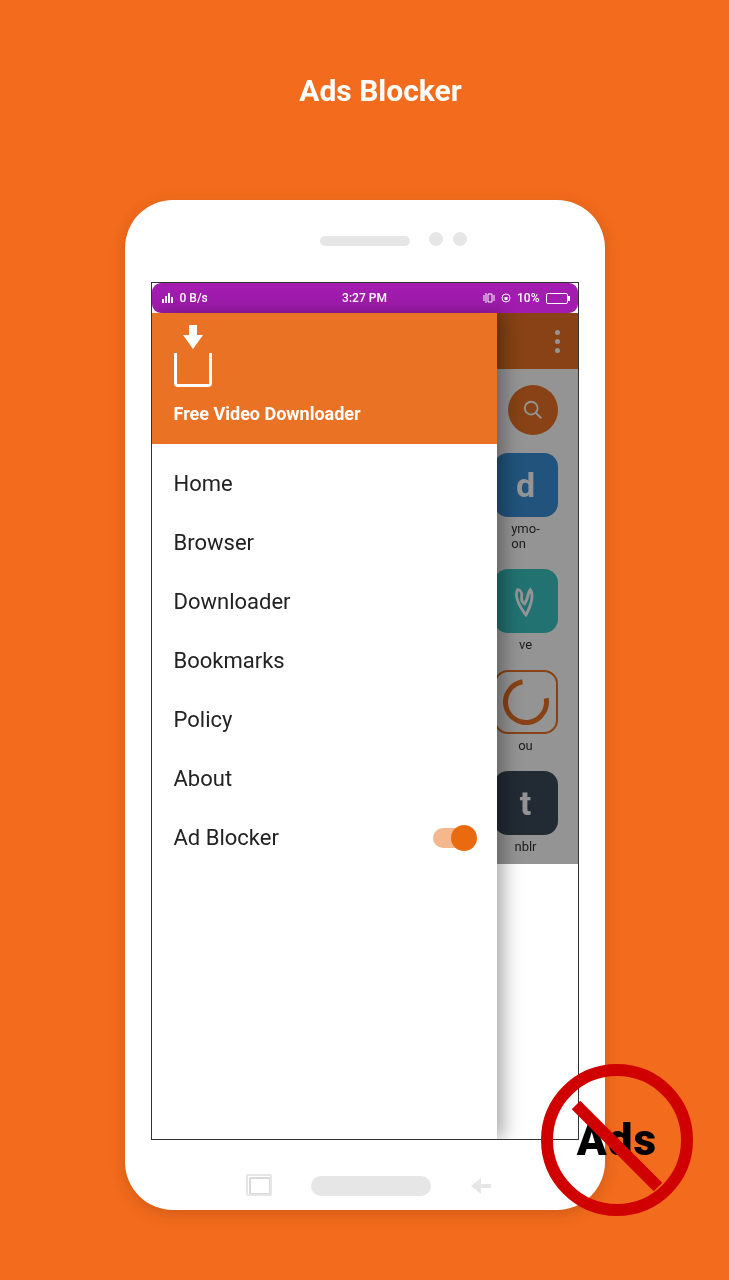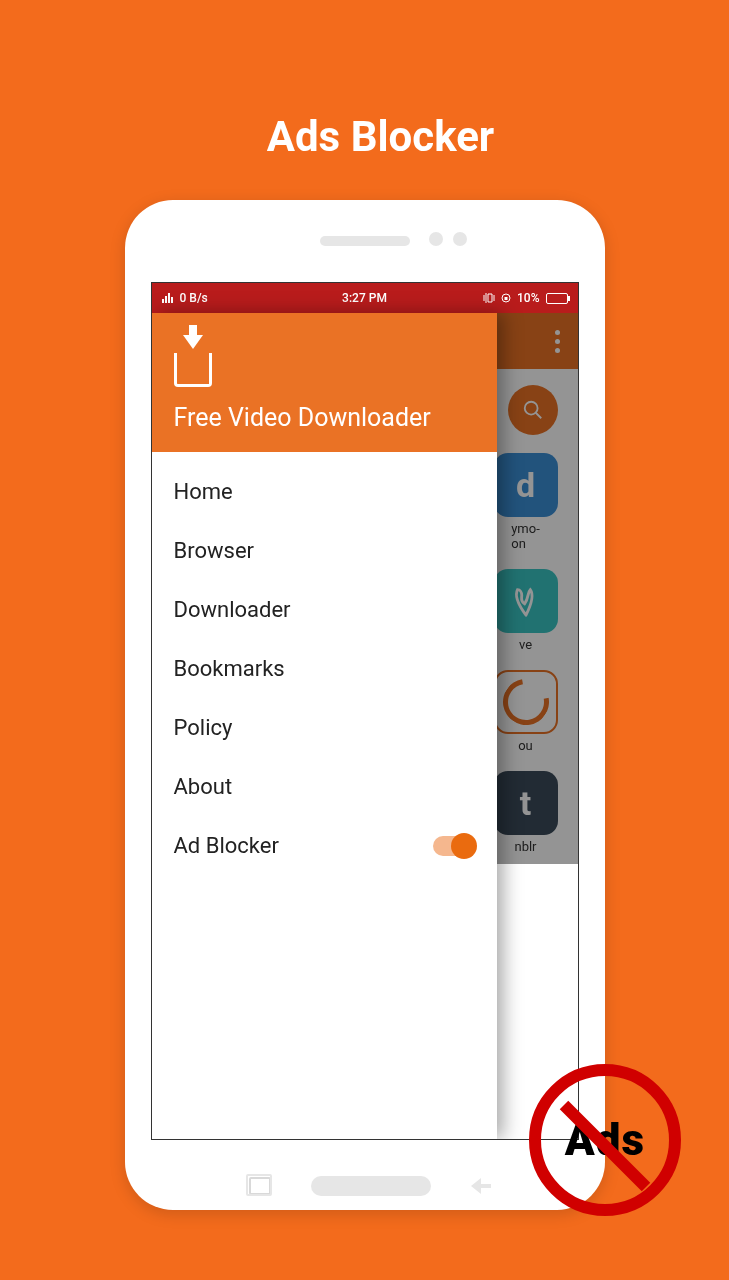--- a/index.html
+++ b/index.html
@@ -1,18 +1,18 @@
 <!DOCTYPE html>
 <html><head>
 <meta charset="utf-8">
 <style>
   * { margin: 0; padding: 0; box-sizing: border-box; font-family: -apple-system, BlinkMacSystemFont, "Segoe UI", Roboto, Arial, sans-serif; }
   body { width: 729px; height: 1280px; background: #f36b1c; position: relative; overflow: hidden; }
   
-  .promo-title { text-align: center; color: #fff; font-size: 42px; font-weight: 700; padding-top: 112px; margin-left: 32px; }
+  .promo-title { text-align: center; color: #fff; font-size: 30px; font-weight: 700; padding-top: 73px; margin-left: 32px; }
 
   
   .phone {
     position: absolute;
     left: 50%; transform: translateX(-50%);
     top: 200px;
     width: 480px; height: 1010px;
     background: #fff;
     border-radius: 48px;
     box-shadow: 0 4px 16px rgba(0,0,0,.15);
@@ -29,23 +29,23 @@
 
   .screen {
     position: absolute; top: 82px; left: 26px; right: 26px; bottom: 70px;
     border: 1px solid #333;
     background: #fff;
     overflow: hidden;
   }
 
   
   .statusbar {
-    height: 30px; background: #b91c1c; color: #fff;
+    height: 30px; background: #a21caf; color: #fff;
     display: flex; align-items: center; justify-content: space-between;
-    padding: 0 10px; font-size: 12px; font-weight: 500;
+    padding: 0 10px; font-size: 12px; font-weight: 500; border-radius: 9px;
   }
   .sb-left, .sb-right { display: flex; align-items: center; gap: 6px; }
   .sb-center { position: absolute; left: 50%; transform: translateX(-50%); }
   .battery { width: 22px; height: 11px; border: 1px solid #fff; border-radius: 2px; position: relative; }
   .battery::after { content:""; position:absolute; right:-3px; top:2px; width:2px; height:5px; background:#fff; }
   .battery-fill { height:100%; width:35%; background:#4caf50; }
 
   
   .app-bg {
     position: absolute; inset: 30px 0 0 0;
@@ -79,21 +79,21 @@
     background: #ea7225; color:#fff; padding: 26px 22px 20px;
   }
   .logo-wrap { display:flex; flex-direction:column; gap:16px; }
   .logo { width:38px; height:48px; position:relative; display:inline-block; }
   .logo-tab { position:absolute; left:0; right:0; bottom:0; height:34px; border:3px solid #fff; border-top:none; border-radius:0 0 4px 4px; }
   .logo-arrow {
     position:absolute; top:-4px; left:50%; transform:translateX(-50%);
     width:0; height:0; border-left:10px solid transparent; border-right:10px solid transparent; border-top:14px solid #fff;
   }
   .logo-stem { position:absolute; top:-14px; left:50%; transform:translateX(-50%); width:8px; height:12px; background:#fff; }
-  .drawer-title { font-size:25px; font-weight:400; }
+  .drawer-title { font-size:18px; font-weight:700; }
 
   .drawer-items { flex:1; padding: 10px 0; }
   .drawer-item { padding: 17px 22px; font-size:22px; color:#222; display:flex; align-items:center; justify-content:space-between; }
   
   .toggle { width:42px; height:20px; background:#f5b78e; border-radius:20px; position:relative; }
   .toggle-knob { position:absolute; right:-2px; top:-3px; width:26px; height:26px; border-radius:50%; background:#ea6b0f; }
 
   
   .navbar {
     position: absolute; bottom: 14px; left: 0; right: 0;
@@ -101,21 +101,21 @@
   }
   .recent { width:22px; height:18px; border:2px solid #d9d9d9; border-radius:2px; position:relative; }
   .recent::before { content:""; position:absolute; top:-5px; left:-5px; width:22px; height:18px; border:2px solid #e6e6e6; border-radius:2px; }
   .homepill { width:120px; height:20px; background:#e6e6e6; border-radius:12px; }
   .backbtn { width:0; height:0; border-top:8px solid transparent; border-bottom:8px solid transparent; border-right:10px solid #e6e6e6; position:relative; }
   .backbtn::after { content:""; position:absolute; left:8px; top:-2px; width:12px; height:4px; background:#e6e6e6; }
 
   
   .noads {
     position: absolute;
-    right: 48px; bottom: 64px;
+    right: 36px; bottom: 64px;
     width: 152px; height: 152px;
     border-radius: 50%;
     border: 12px solid #d00000;
     display:flex; align-items:center; justify-content:center;
     font-size: 44px; font-weight: 900; color:#000;
     background: transparent;
   }
   .noads::after {
     content:""; position:absolute; left:6px; right:6px; top:50%; height:12px; background:#d00000;
     transform: rotate(45deg);

